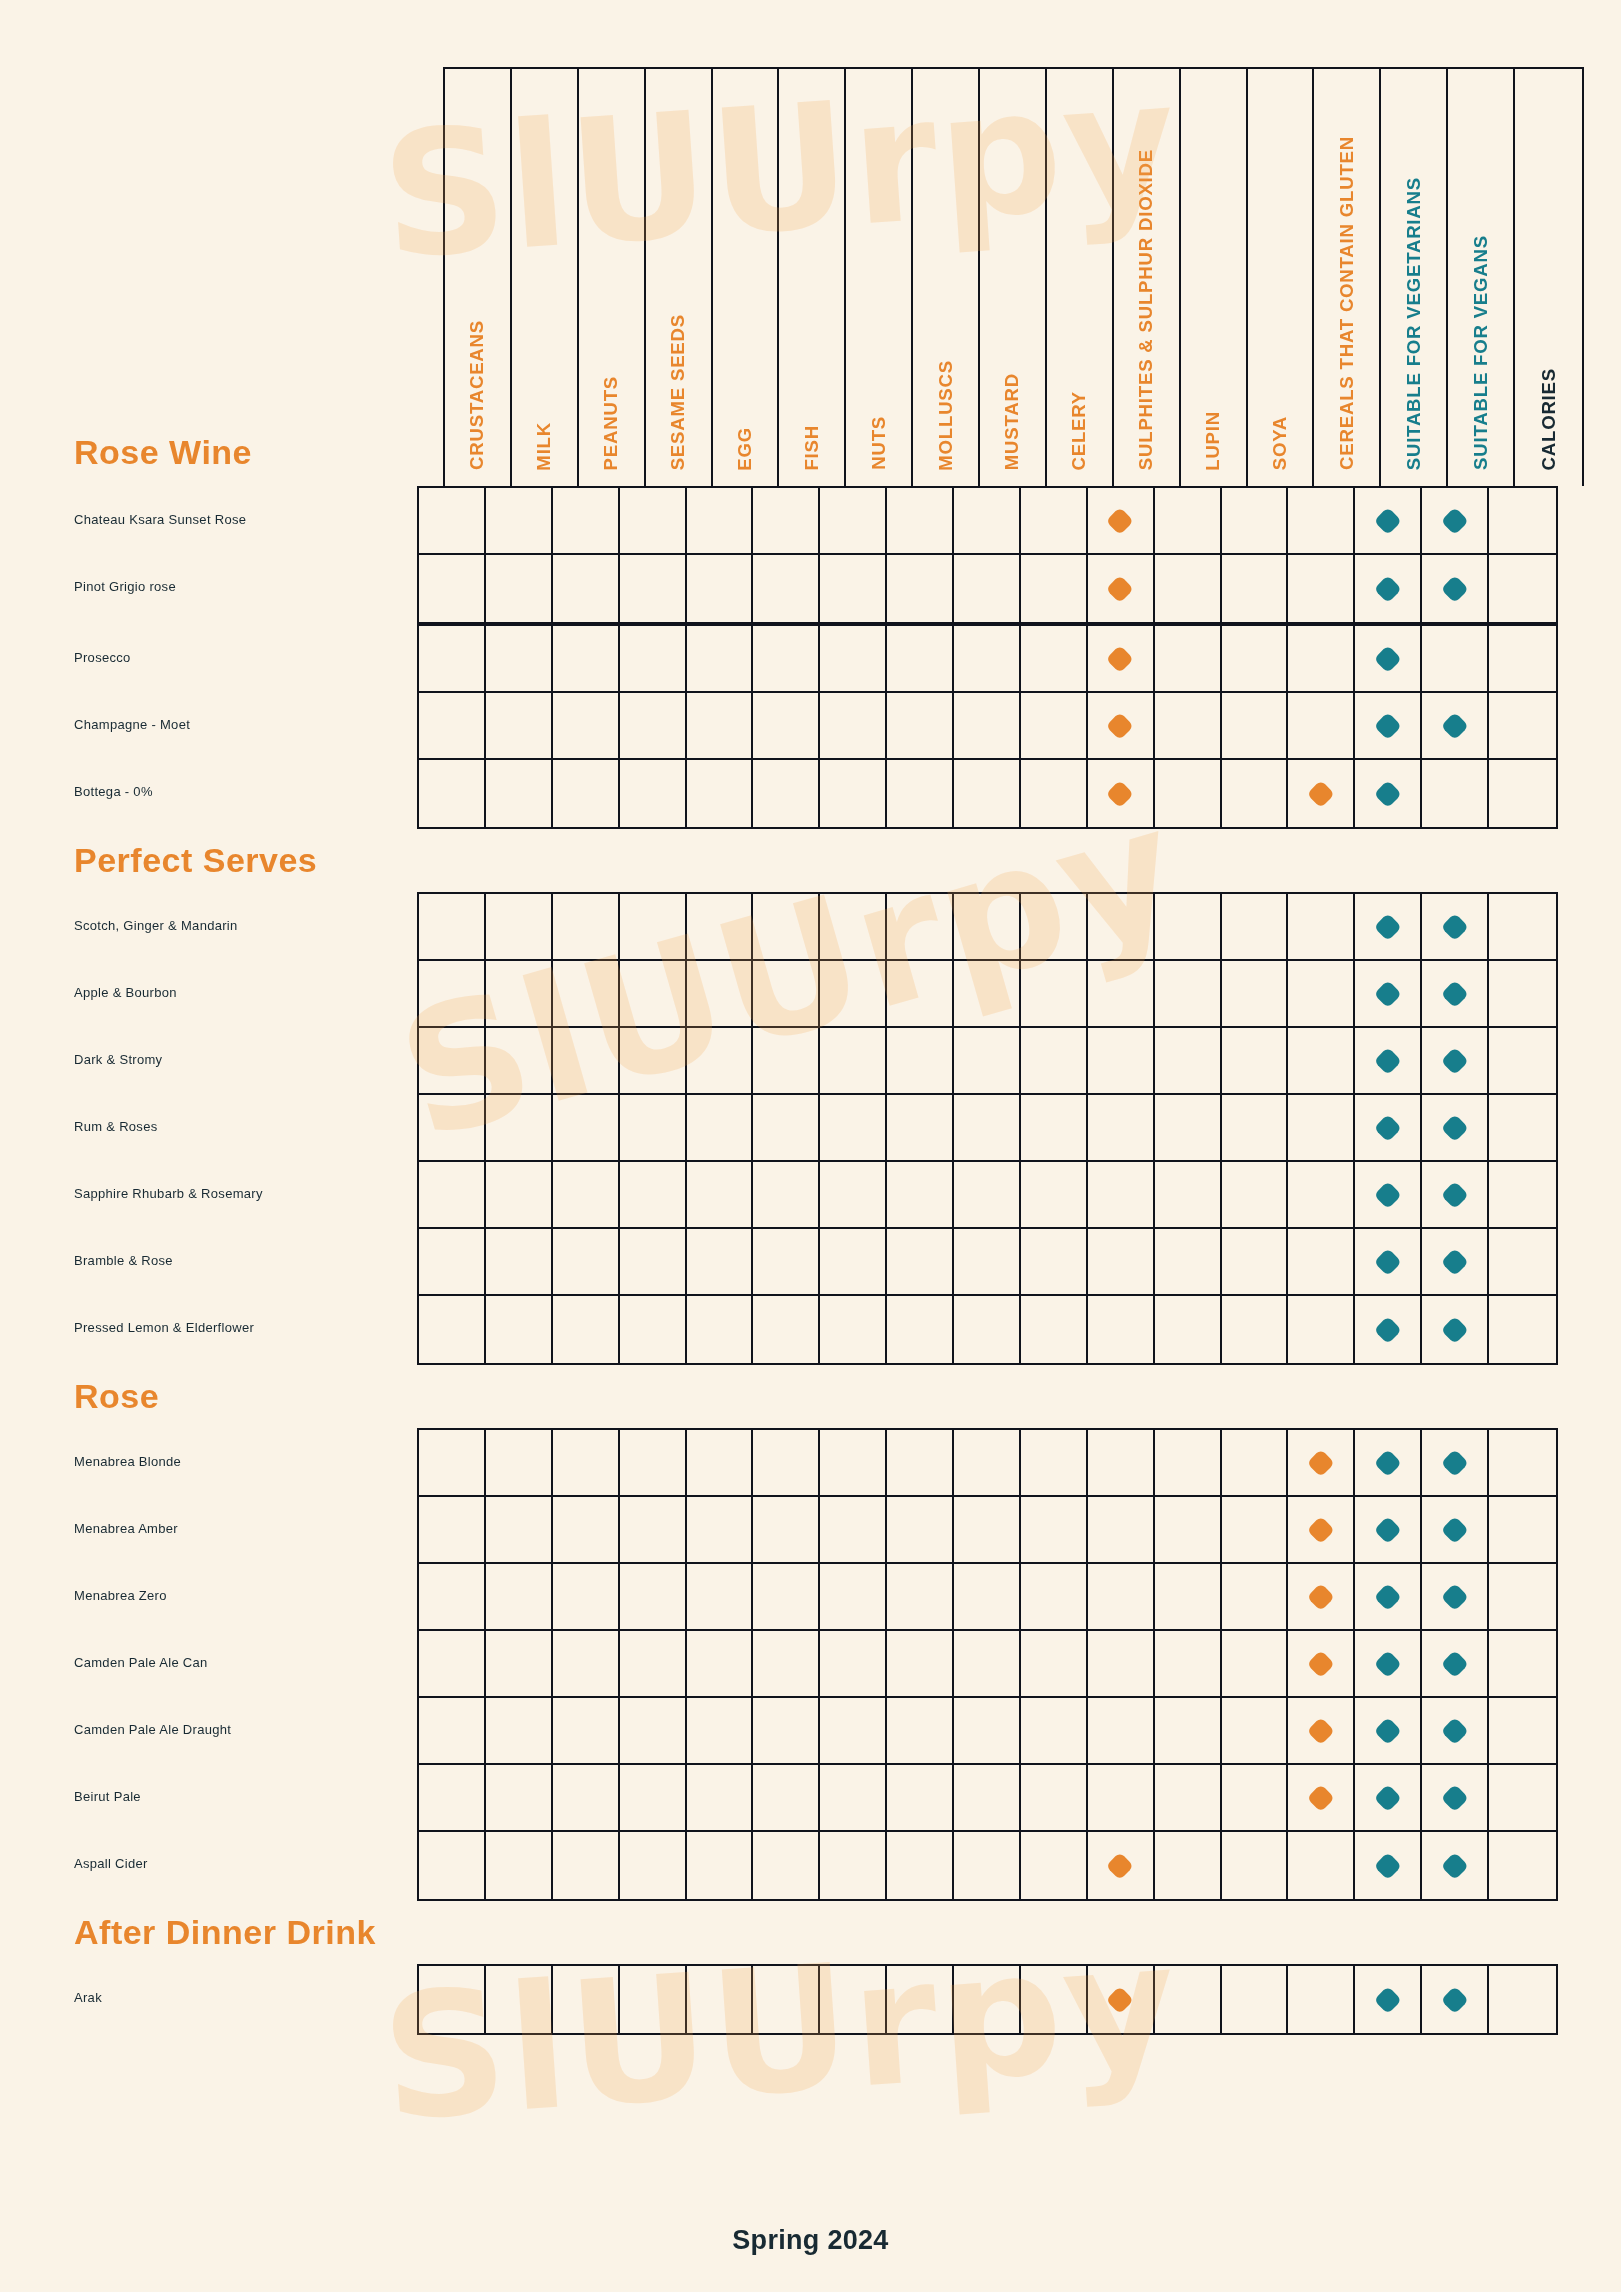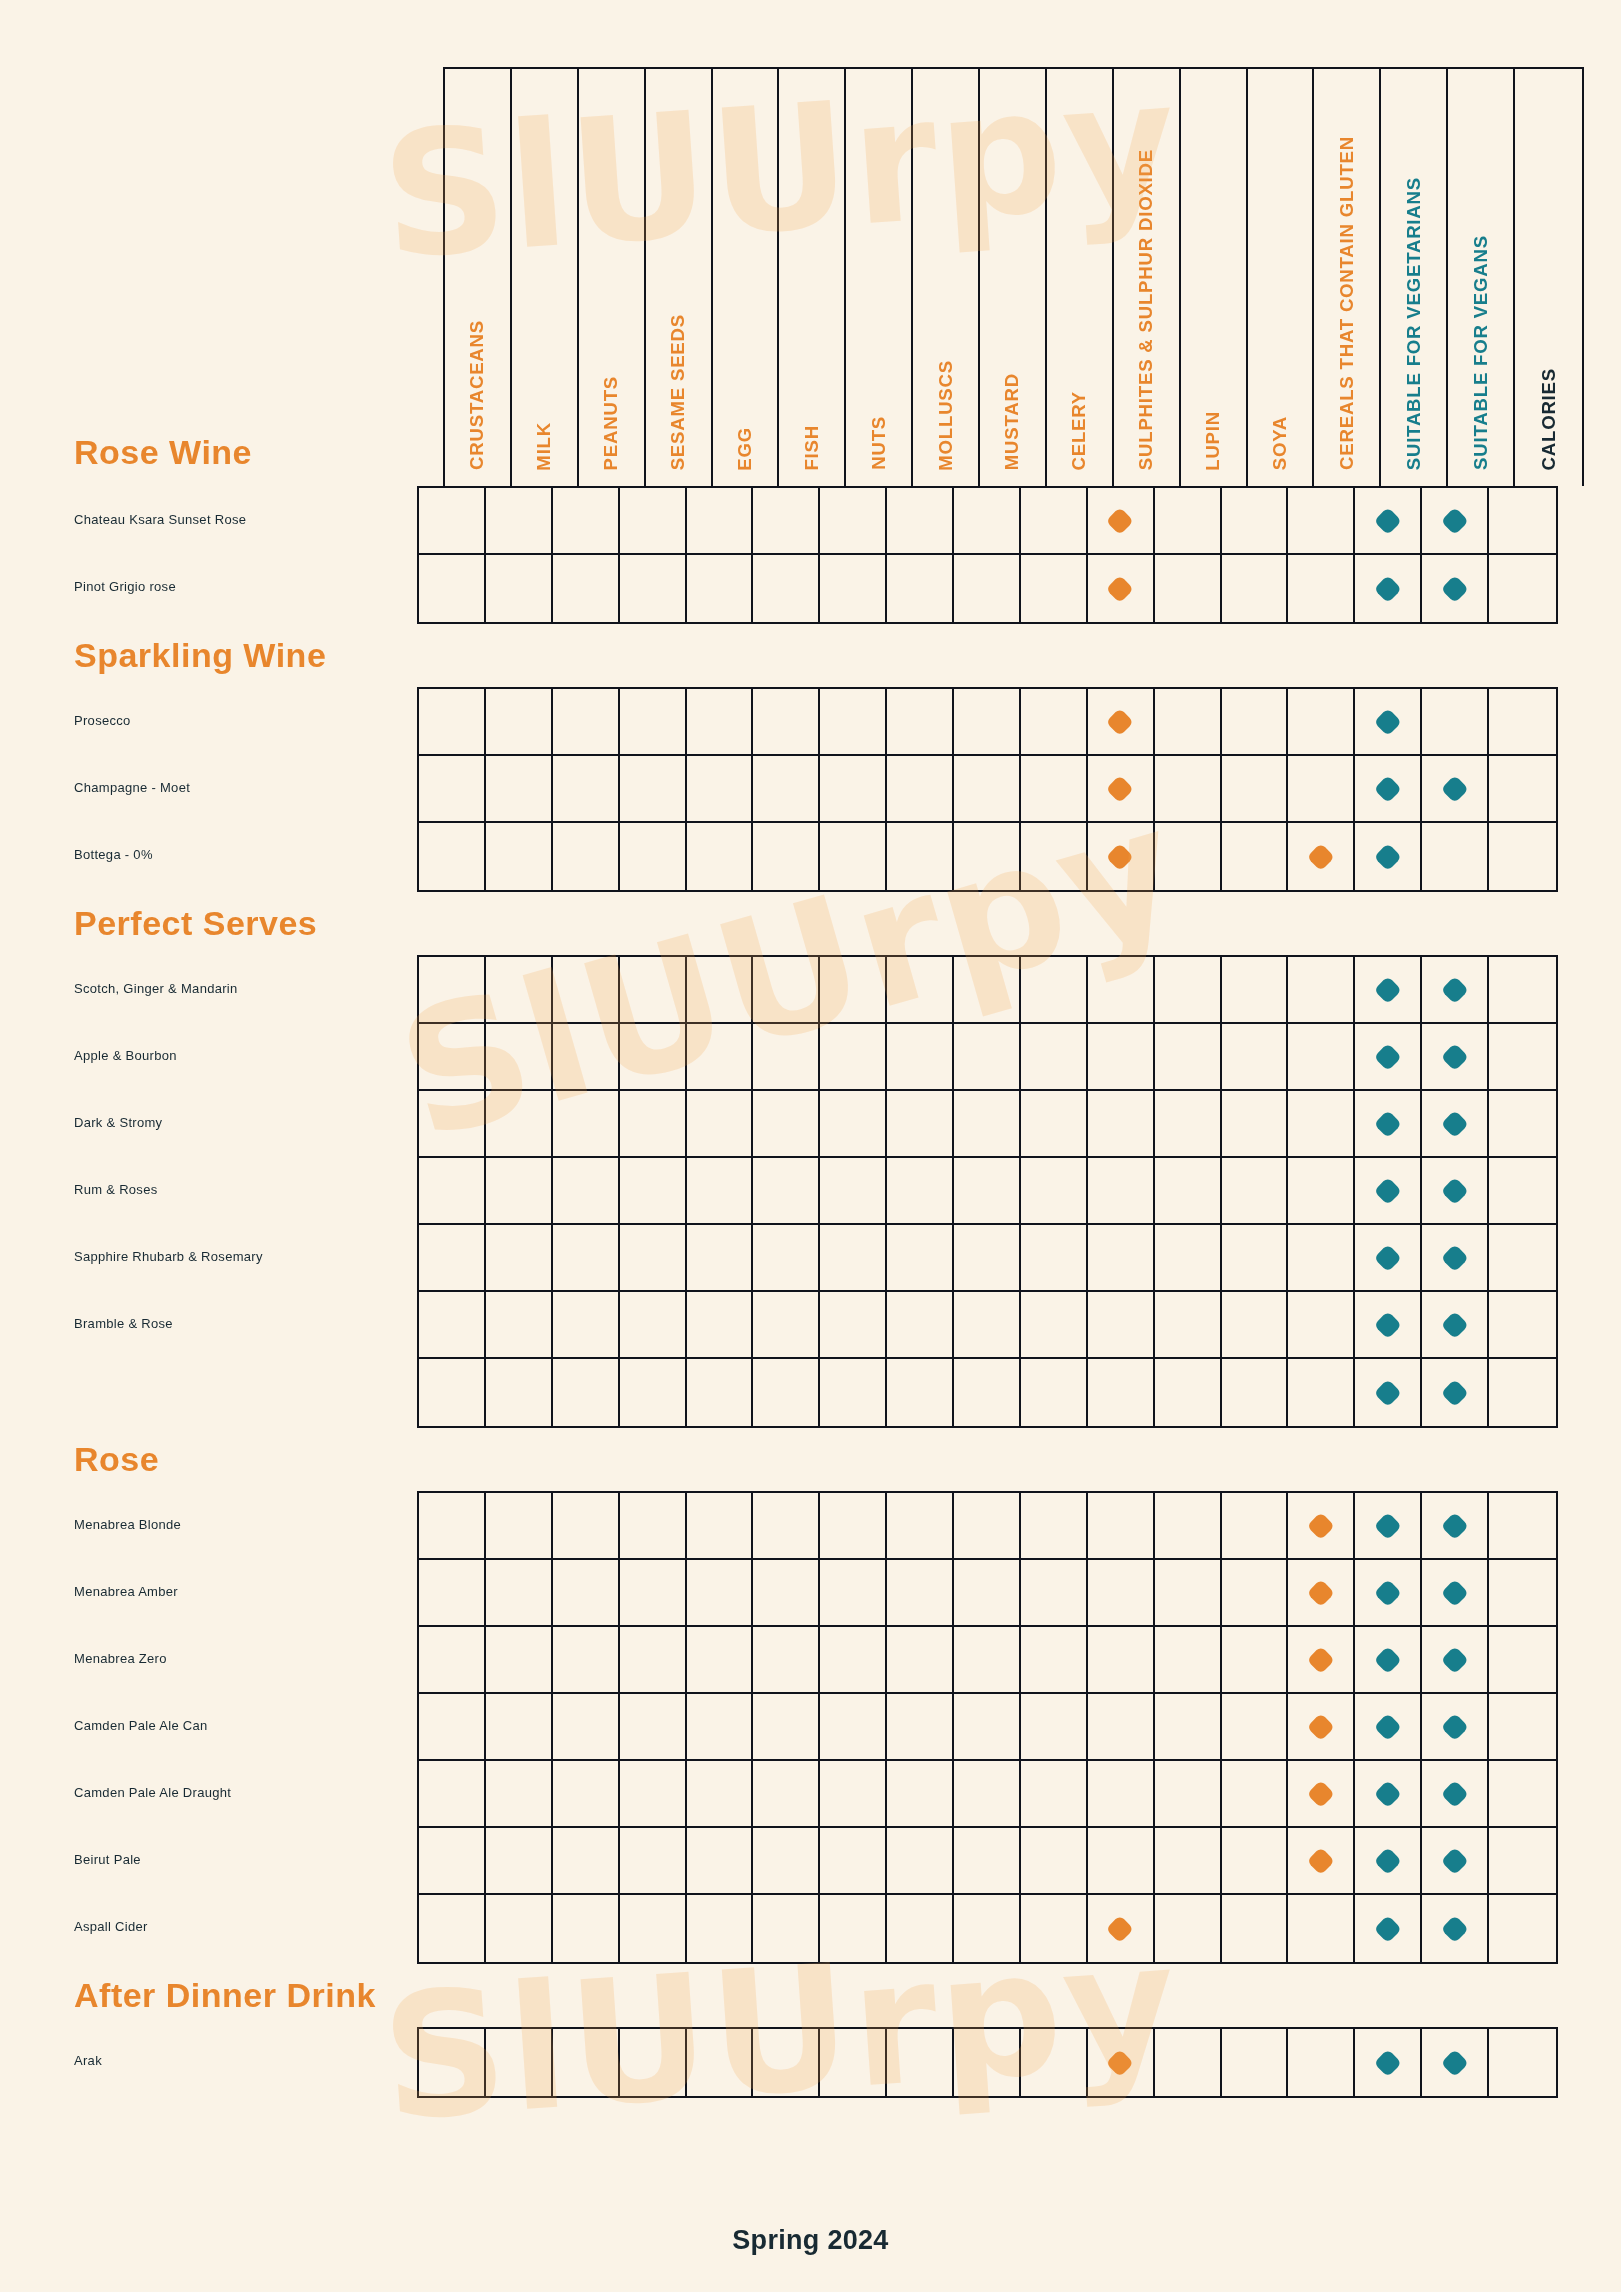--- a/index.html
+++ b/index.html
@@ -273,23 +273,20 @@
                 </div>
                 <div class="cell">
                   <span class="dot dot-teal"></span>
                 </div>
                 <div class="cell"></div>
               </div>
             </div>
           </div>
         </div>
         <div class="section-block">
-          <div class="title-row">
-            <h2 class="section-title">Sparkling Wine</h2>
-          </div>
           <div class="section-body">
             <div class="labels">
               <div class="row-label">Prosecco</div>
               <div class="row-label">Champagne - Moet</div>
               <div class="row-label">Bottega - 0%</div>
             </div>
             <div class="sec-grid">
               <div class="grid-row">
                 <div class="cell"></div>
                 <div class="cell"></div>
@@ -371,20 +368,21 @@
             <h2 class="section-title">Perfect Serves</h2>
           </div>
           <div class="section-body">
             <div class="labels">
               <div class="row-label">Scotch, Ginger &amp; Mandarin</div>
               <div class="row-label">Apple &amp; Bourbon</div>
               <div class="row-label">Dark &amp; Stromy</div>
               <div class="row-label">Rum &amp; Roses</div>
               <div class="row-label">Sapphire Rhubarb &amp; Rosemary</div>
               <div class="row-label">Bramble &amp; Rose</div>
+              <div class="row-label">Pressed Lemon &amp; Elderflower</div>
             </div>
             <div class="sec-grid">
               <div class="grid-row">
                 <div class="cell"></div>
                 <div class="cell"></div>
                 <div class="cell"></div>
                 <div class="cell"></div>
                 <div class="cell"></div>
                 <div class="cell"></div>
                 <div class="cell"></div>

